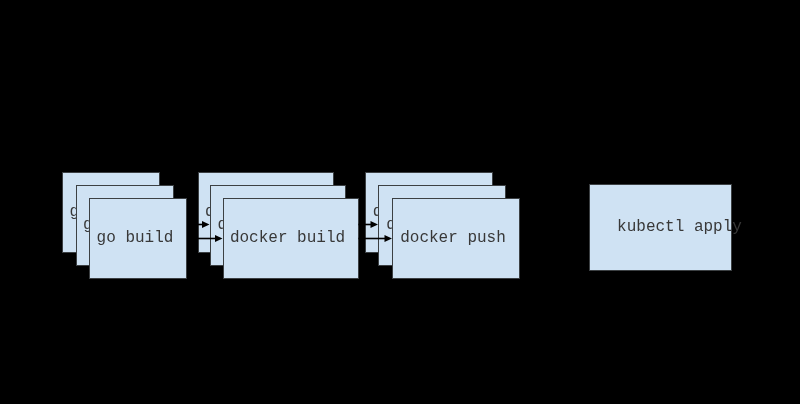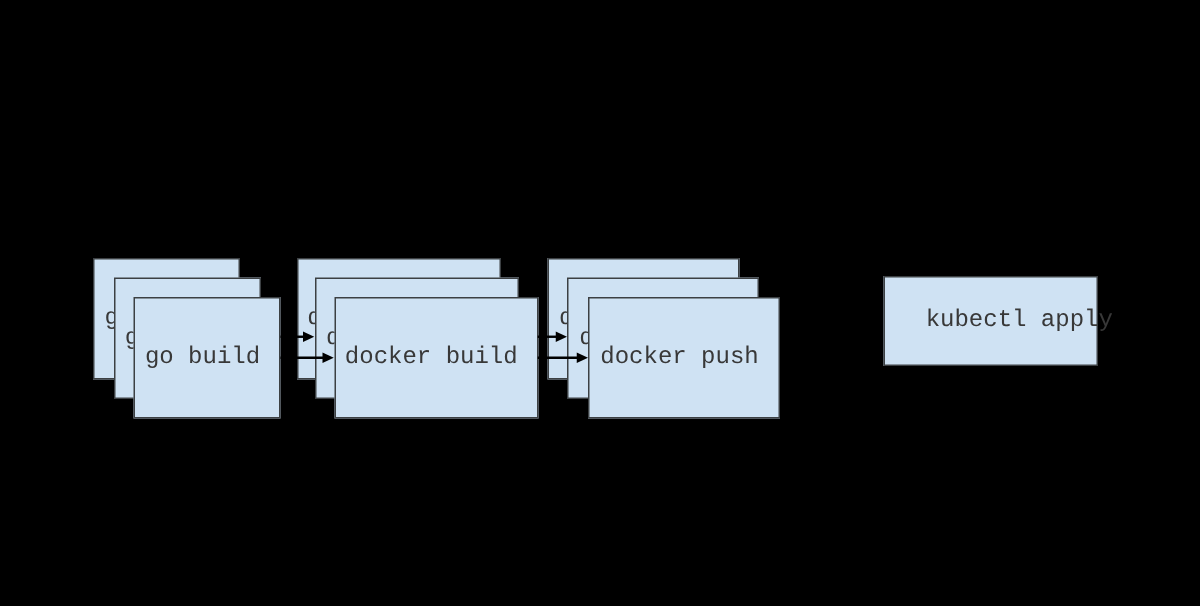--- a/index.html
+++ b/index.html
@@ -46,21 +46,21 @@
   .s3 { width: 128px; height: 81px; }
   .s3.l1 { left: 364.5px; top: 172px; }
   .s3.l2 { left: 378px;   top: 185px; }
   .s3.l3 { left: 392px;   top: 198px; }
 
   
   .single {
     left: 589px;
     top: 184px;
     width: 143px;
-    height: 60px;
+    height: 87px;
     padding-left: 44px;
   }
 
   .arrows {
     position: absolute;
     inset: 0;
     pointer-events: none;
   }
 </style>
 </head>

